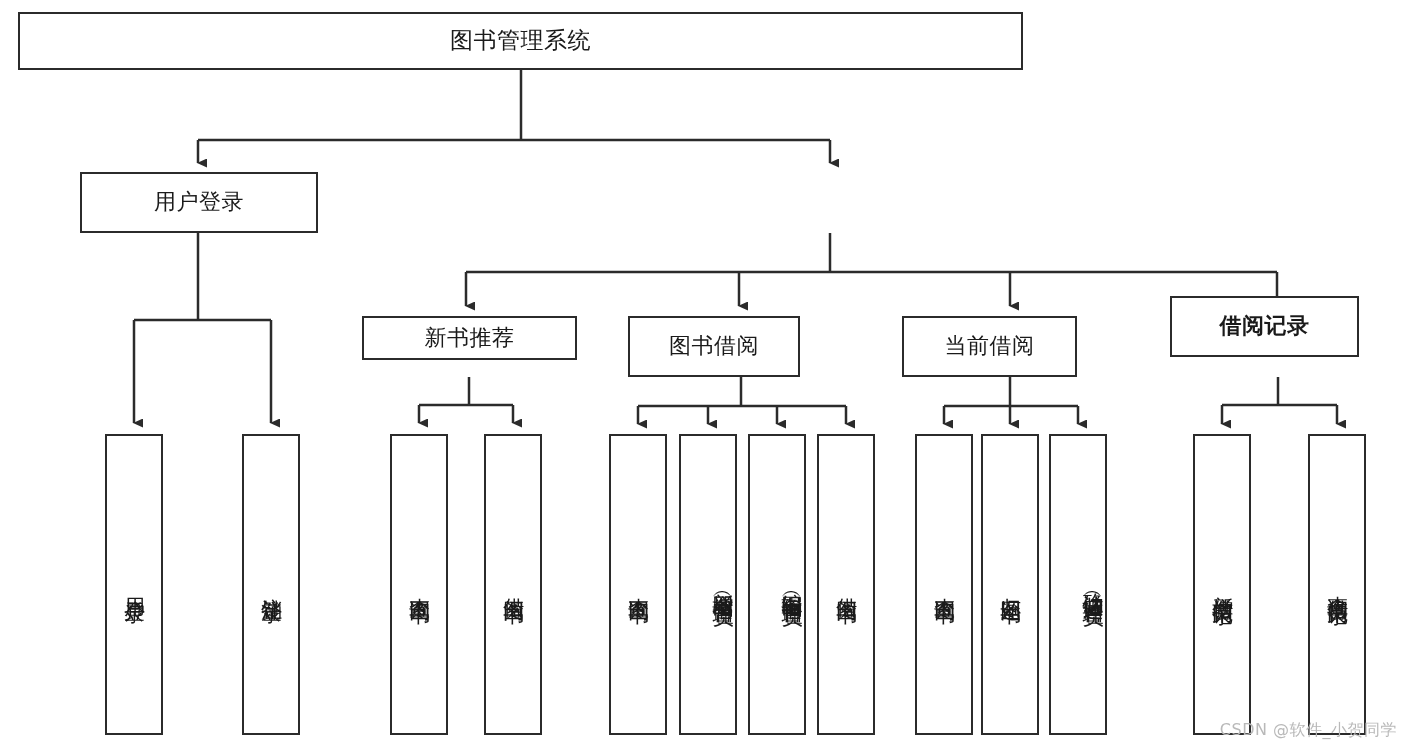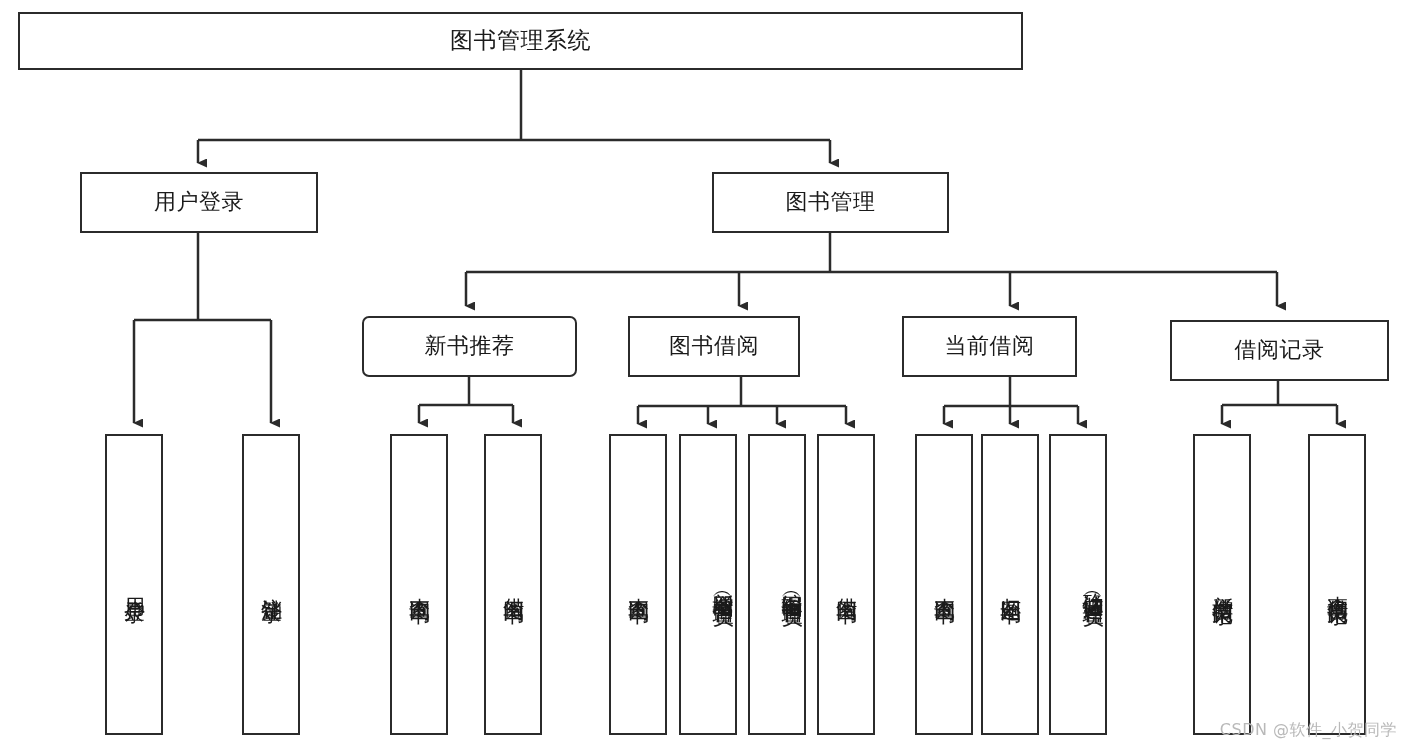--- a/index.html
+++ b/index.html
@@ -120,26 +120,25 @@
       <path d="M 1278 377 L 1278 405"></path>
       <path d="M 1222 405 L 1337 405"></path>
       <path d="M 1222 405 L 1222 424" marker-end="url(#arrowhead)"></path>
       <path d="M 1337 405 L 1337 424" marker-end="url(#arrowhead)"></path>
     </g>
   </svg>
 
   <div class="node node-h node-title" style="left:18px; top:12px; width:1005px; height:58px;">图书管理系统</div>
 
   <div class="node node-h" style="left:80px; top:172px; width:238px; height:61px;">用户登录</div>
-  <div class="node node-h" style="left:712px; top:172px; width:237px; height:61px;">图书管理</div>
 
-  <div class="node node-h" style="left:362px; top:316px; width:215px; height:61px;border-radius:7px;">新书推荐</div>
+  <div class="node node-h" style="left:362px; top:316px; width:215px; height:44px;">新书推荐</div>
   <div class="node node-h" style="left:628px; top:316px; width:172px; height:61px;">图书借阅</div>
   <div class="node node-h" style="left:902px; top:316px; width:175px; height:61px;">当前借阅</div>
-  <div class="node node-h" style="left:1170px; top:320px; width:219px; height:61px;">借阅记录</div>
+  <div class="node node-h" style="left:1170px; top:296px; width:189px; height:61px;font-weight:bold;">借阅记录</div>
 
   <div class="node node-v vcenter" style="left:105px; top:434px; width:58px; height:301px;">用户登录</div>
   <div class="node node-v vcenter" style="left:242px; top:434px; width:58px; height:301px;">注销登录</div>
 
   <div class="node node-v vcenter" style="left:390px; top:434px; width:58px; height:301px;">查询图书</div>
   <div class="node node-v vcenter" style="left:484px; top:434px; width:58px; height:301px;">借阅图书</div>
 
   <div class="node node-v vcenter" style="left:609px; top:434px; width:58px; height:301px;">查询图书</div>
   <div class="node node-v" style="left:679px; top:434px; width:58px; height:301px;">新增图书（管理员）</div>
   <div class="node node-v" style="left:748px; top:434px; width:58px; height:301px;">编辑图书（管理员）</div>

